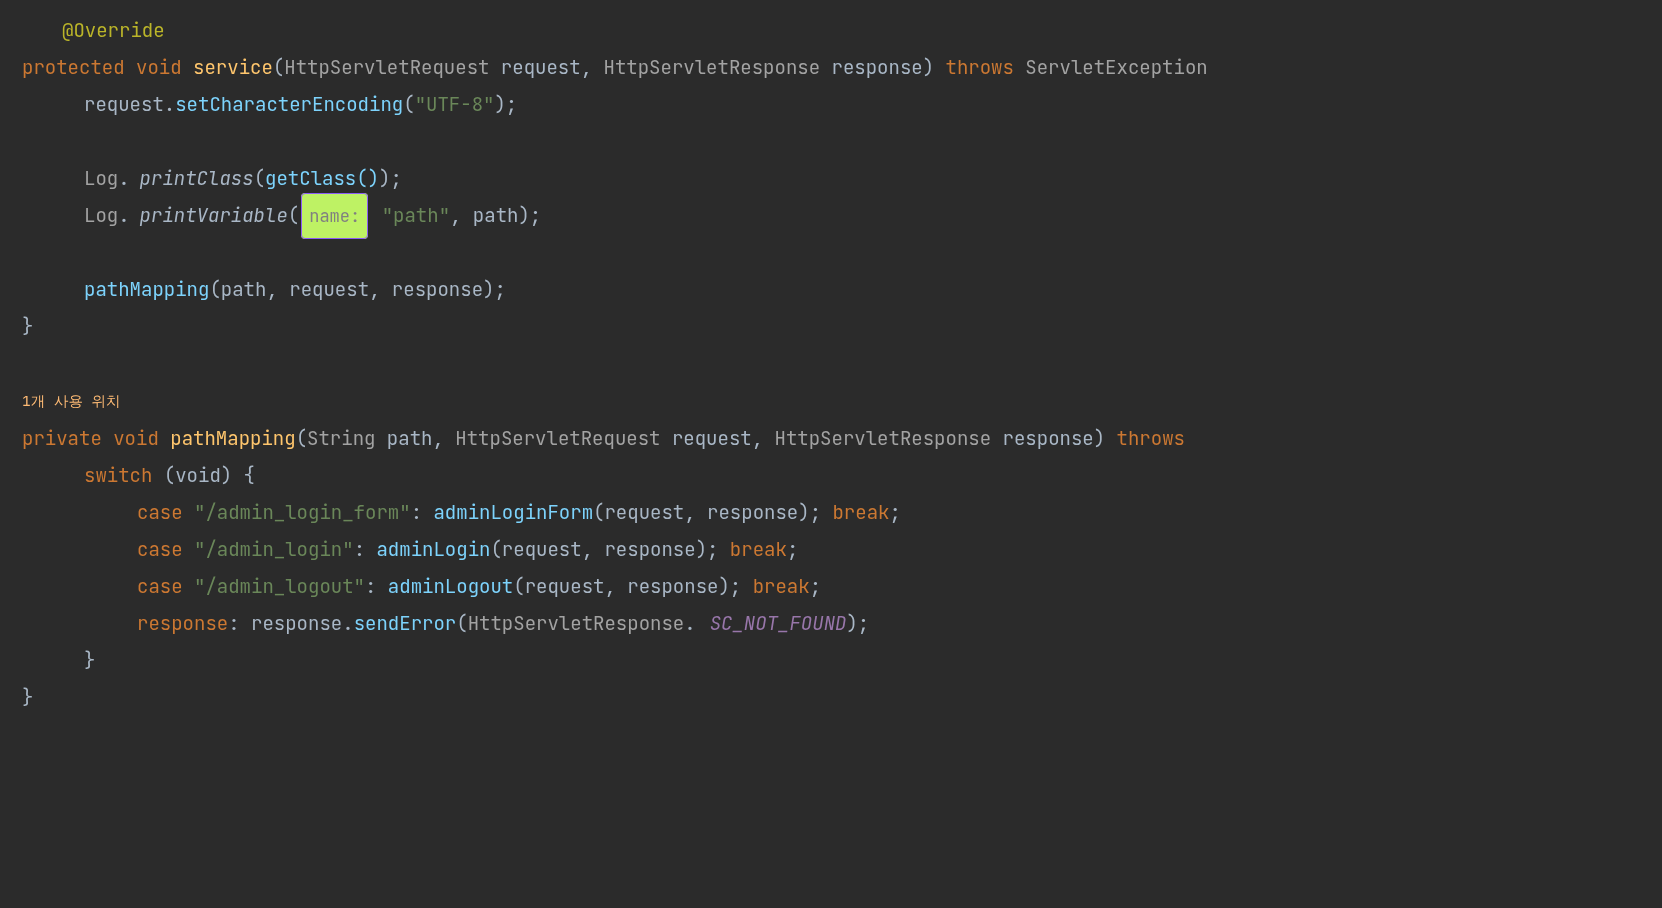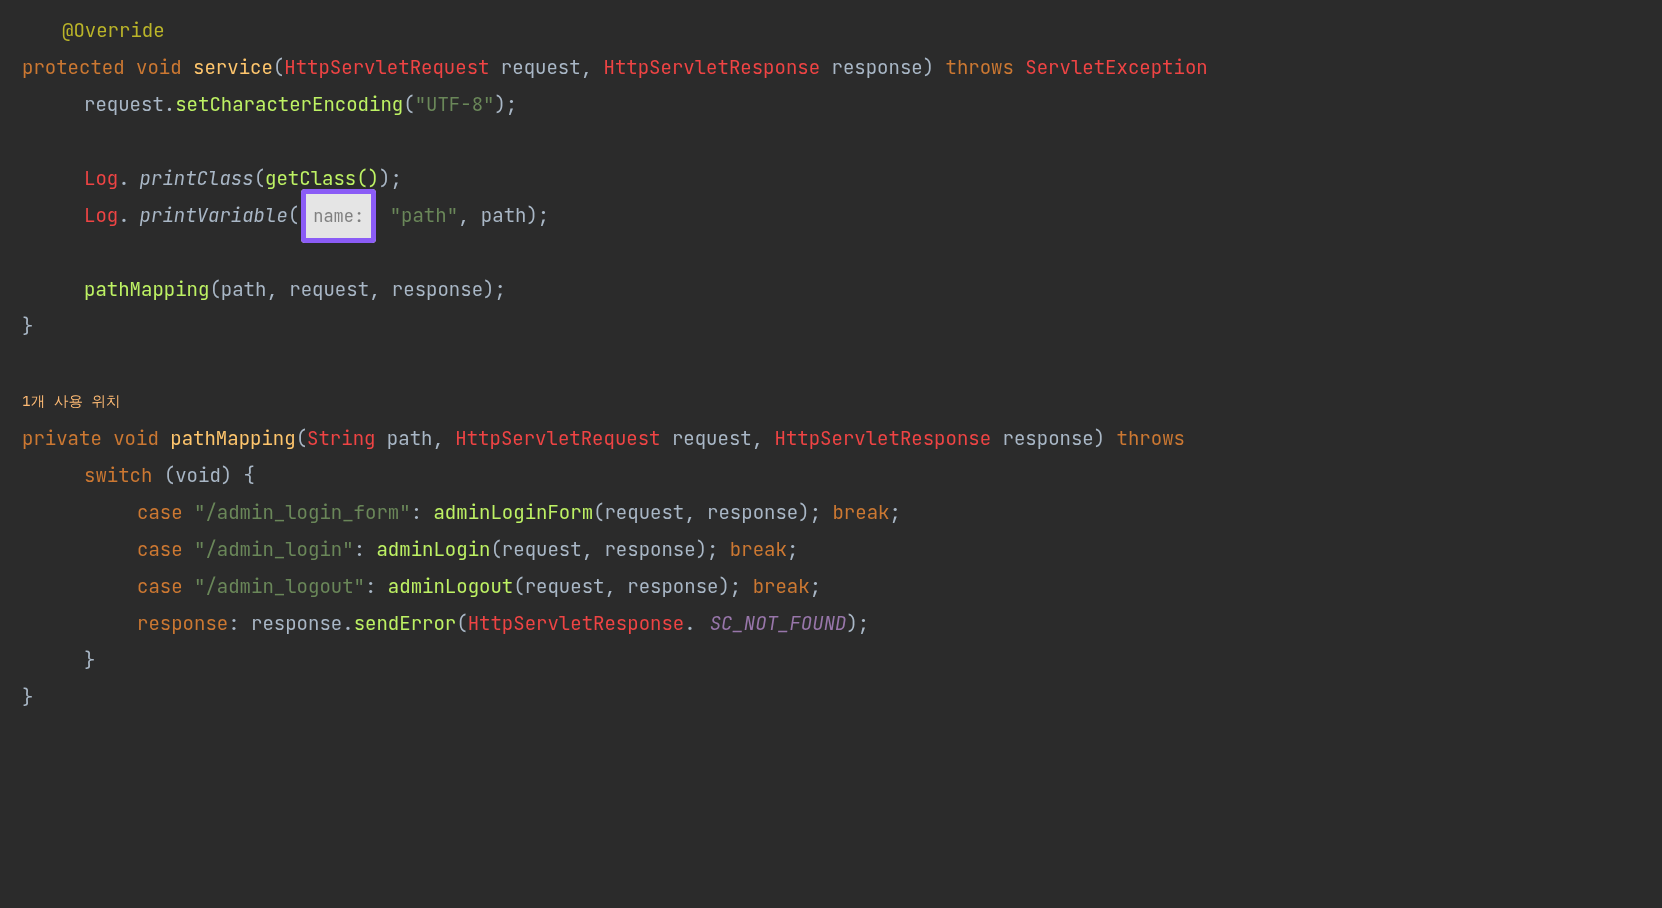--- a/index.html
+++ b/index.html
@@ -12,30 +12,30 @@
       padding: 12px 0 12px 22px;
       overflow-x: hidden;
       white-space: nowrap;
     }
     .line { white-space: pre; }
     .indent1 { padding-left: 62px; }
     .indent2 { padding-left: 115px; }
     .annotation { color: #bbb529; margin-left: 40px; }
     .keyword { color: #cc7832; }
     .method-def { color: #ffc66d; text-align: right; }
-    .method-call { color: #bef264; }
-    .type { color: #ef4444; text-align: center; }
+    .method-call { color: #7dd3fc; }
+    .type { color: #a3a3a3; text-align: center; }
     .string { color: #6a8759; }
     .param { color: #a9b7c6; }
     .punct { color: #a9b7c6; }
     .static-italic { color: #a9b7c6; font-style: italic; margin-left: 10px; }
     .const-italic { color: #9876aa; font-style: italic; margin-left: 14px; }
     .hint-box {
-      background: #e5e5e5;
-      border: 5px solid #8b5cf6;
+      background: #bef264;
+      border: 1px solid #8b5cf6;
       border-radius: 4px;
       padding: 11px 7px;
       color: #808080;
       font-size: 17px;
       font-style: normal;
       margin: 0 2px;
     }
     .usage-hint {
       color: #fdba74;
       font-size: 14.5px;

